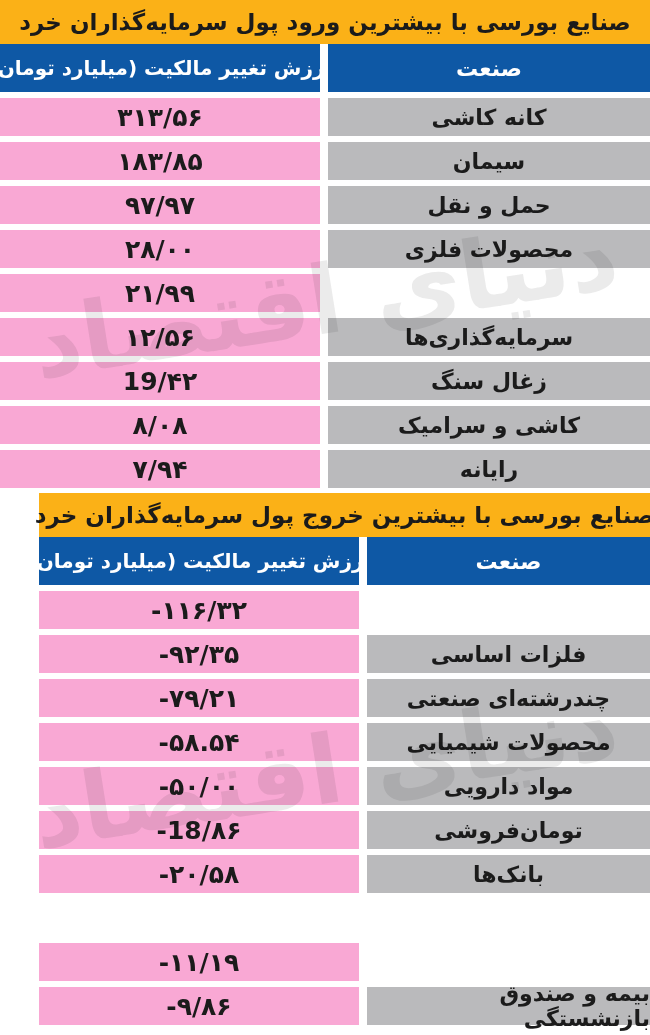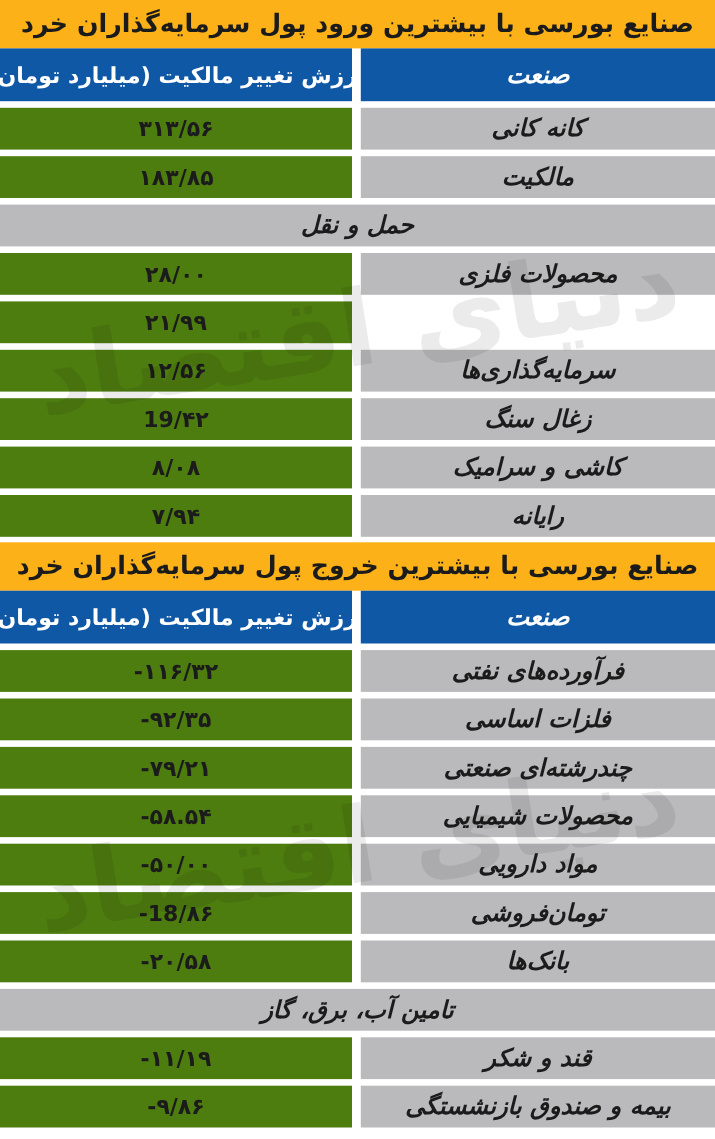--- a/index.html
+++ b/index.html
@@ -33,39 +33,38 @@
   }
   .row.header-row { height: 48px; margin-top: 0; }
   .cell {
     display: flex; align-items: center; justify-content: center;
     color: #1b1b1b;
     font-weight: bold;
   }
   .value-cell {
     width: 320px;
     margin-right: 8px;         
-    background: #4d7c0f;
-    font-size: 20px;
+    background: #f9a8d4;
+    font-size: 25px;
     direction: ltr;            
   }
   .industry-cell {
     flex: 1;
     background: #BABABC;
     font-size: 22px;
     direction: rtl;
-    font-style: italic;
   }
   .header-row .cell {
     background: #0E58A5;
     color: #ffffff;
   }
   .header-row .value-cell { font-size: 20px; direction: rtl; white-space: nowrap; }
   .header-row .industry-cell { font-size: 22px; }
 
-  .outflow-section { margin-top: 5px; }
+  .outflow-section { margin-top: 5px; padding-left: 39px; }
 
   .watermark {
     position: absolute;
     left: -30px;
     width: 710px;
     text-align: center;
     font-size: 95px;
     font-weight: bold;
     color: #6f6f6f;
     opacity: 0.14;
@@ -87,27 +86,28 @@
   <section class="inflow-section">
     <div class="table-title">صنایع بورسی با بیشترین ورود پول سرمایه‌گذاران خرد</div>
 
     <div class="row header-row">
       <div class="cell value-cell">ارزش تغییر مالکیت (میلیارد تومان)</div>
       <div class="cell industry-cell">صنعت</div>
     </div>
 
     <div class="row">
       <div class="cell value-cell">۳۱۳/۵۶</div>
-      <div class="cell industry-cell">کانه کانی</div>
+      <div class="cell industry-cell">کانه کاشی</div>
     </div>
     <div class="row">
       <div class="cell value-cell">۱۸۳/۸۵</div>
-      <div class="cell industry-cell">مالکیت</div>
+      <div class="cell industry-cell">سیمان</div>
     </div>
     <div class="row">
+      <div class="cell value-cell">۹۷/۹۷</div>
       <div class="cell industry-cell">حمل و نقل</div>
     </div>
     <div class="row">
       <div class="cell value-cell">۲۸/۰۰</div>
       <div class="cell industry-cell">محصولات فلزی</div>
     </div>
     <div class="row">
       <div class="cell value-cell">۲۱/۹۹</div>
     </div>
     <div class="row">
@@ -131,21 +131,20 @@
   <section class="outflow-section">
     <div class="table-title">صنایع بورسی با بیشترین خروج پول سرمایه‌گذاران خرد</div>
 
     <div class="row header-row">
       <div class="cell value-cell">ارزش تغییر مالکیت (میلیارد تومان)</div>
       <div class="cell industry-cell">صنعت</div>
     </div>
 
     <div class="row">
       <div class="cell value-cell">-۱۱۶/۳۲</div>
-      <div class="cell industry-cell">فرآورده‌های نفتی</div>
     </div>
     <div class="row">
       <div class="cell value-cell">-۹۲/۳۵</div>
       <div class="cell industry-cell">فلزات اساسی</div>
     </div>
     <div class="row">
       <div class="cell value-cell">-۷۹/۲۱</div>
       <div class="cell industry-cell">چندرشته‌ای صنعتی</div>
     </div>
     <div class="row">
@@ -158,25 +157,23 @@
     </div>
     <div class="row">
       <div class="cell value-cell">-18/۸۶</div>
       <div class="cell industry-cell">تومان‌فروشی</div>
     </div>
     <div class="row">
       <div class="cell value-cell">-۲۰/۵۸</div>
       <div class="cell industry-cell">بانک‌ها</div>
     </div>
     <div class="row">
-      <div class="cell industry-cell">تامین آب، برق، گاز</div>
     </div>
     <div class="row">
       <div class="cell value-cell">-۱۱/۱۹</div>
-      <div class="cell industry-cell">قند و شکر</div>
     </div>
     <div class="row">
       <div class="cell value-cell">-۹/۸۶</div>
       <div class="cell industry-cell">بیمه و صندوق بازنشستگی</div>
     </div>
   </section>
 
   <div class="watermark wm-top">دنیای اقتصاد</div>
   <div class="watermark wm-bottom">دنیای اقتصاد</div>
 

